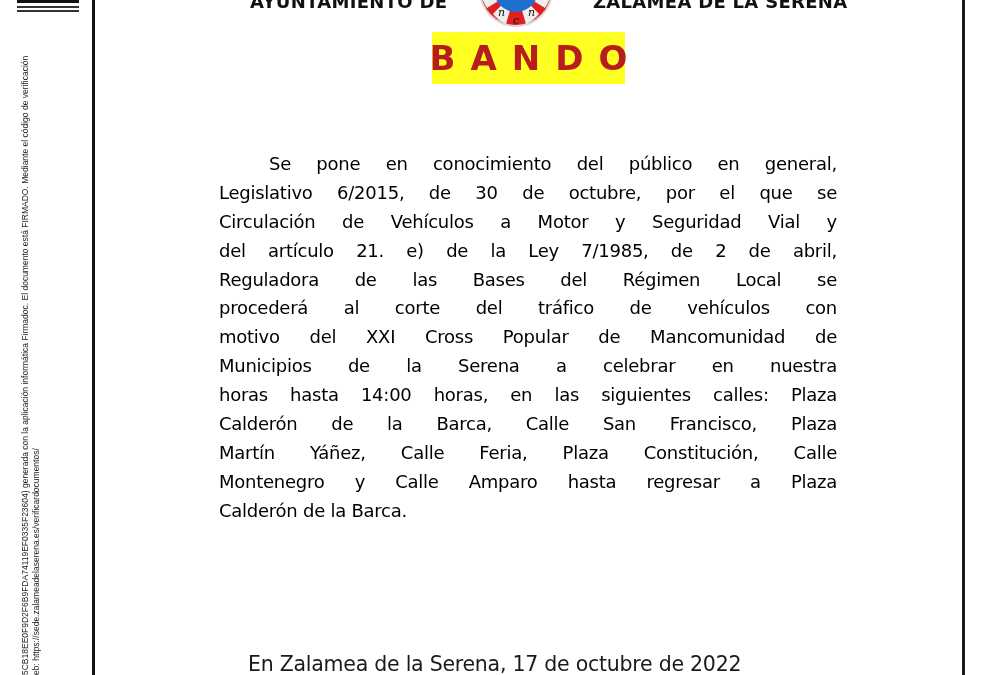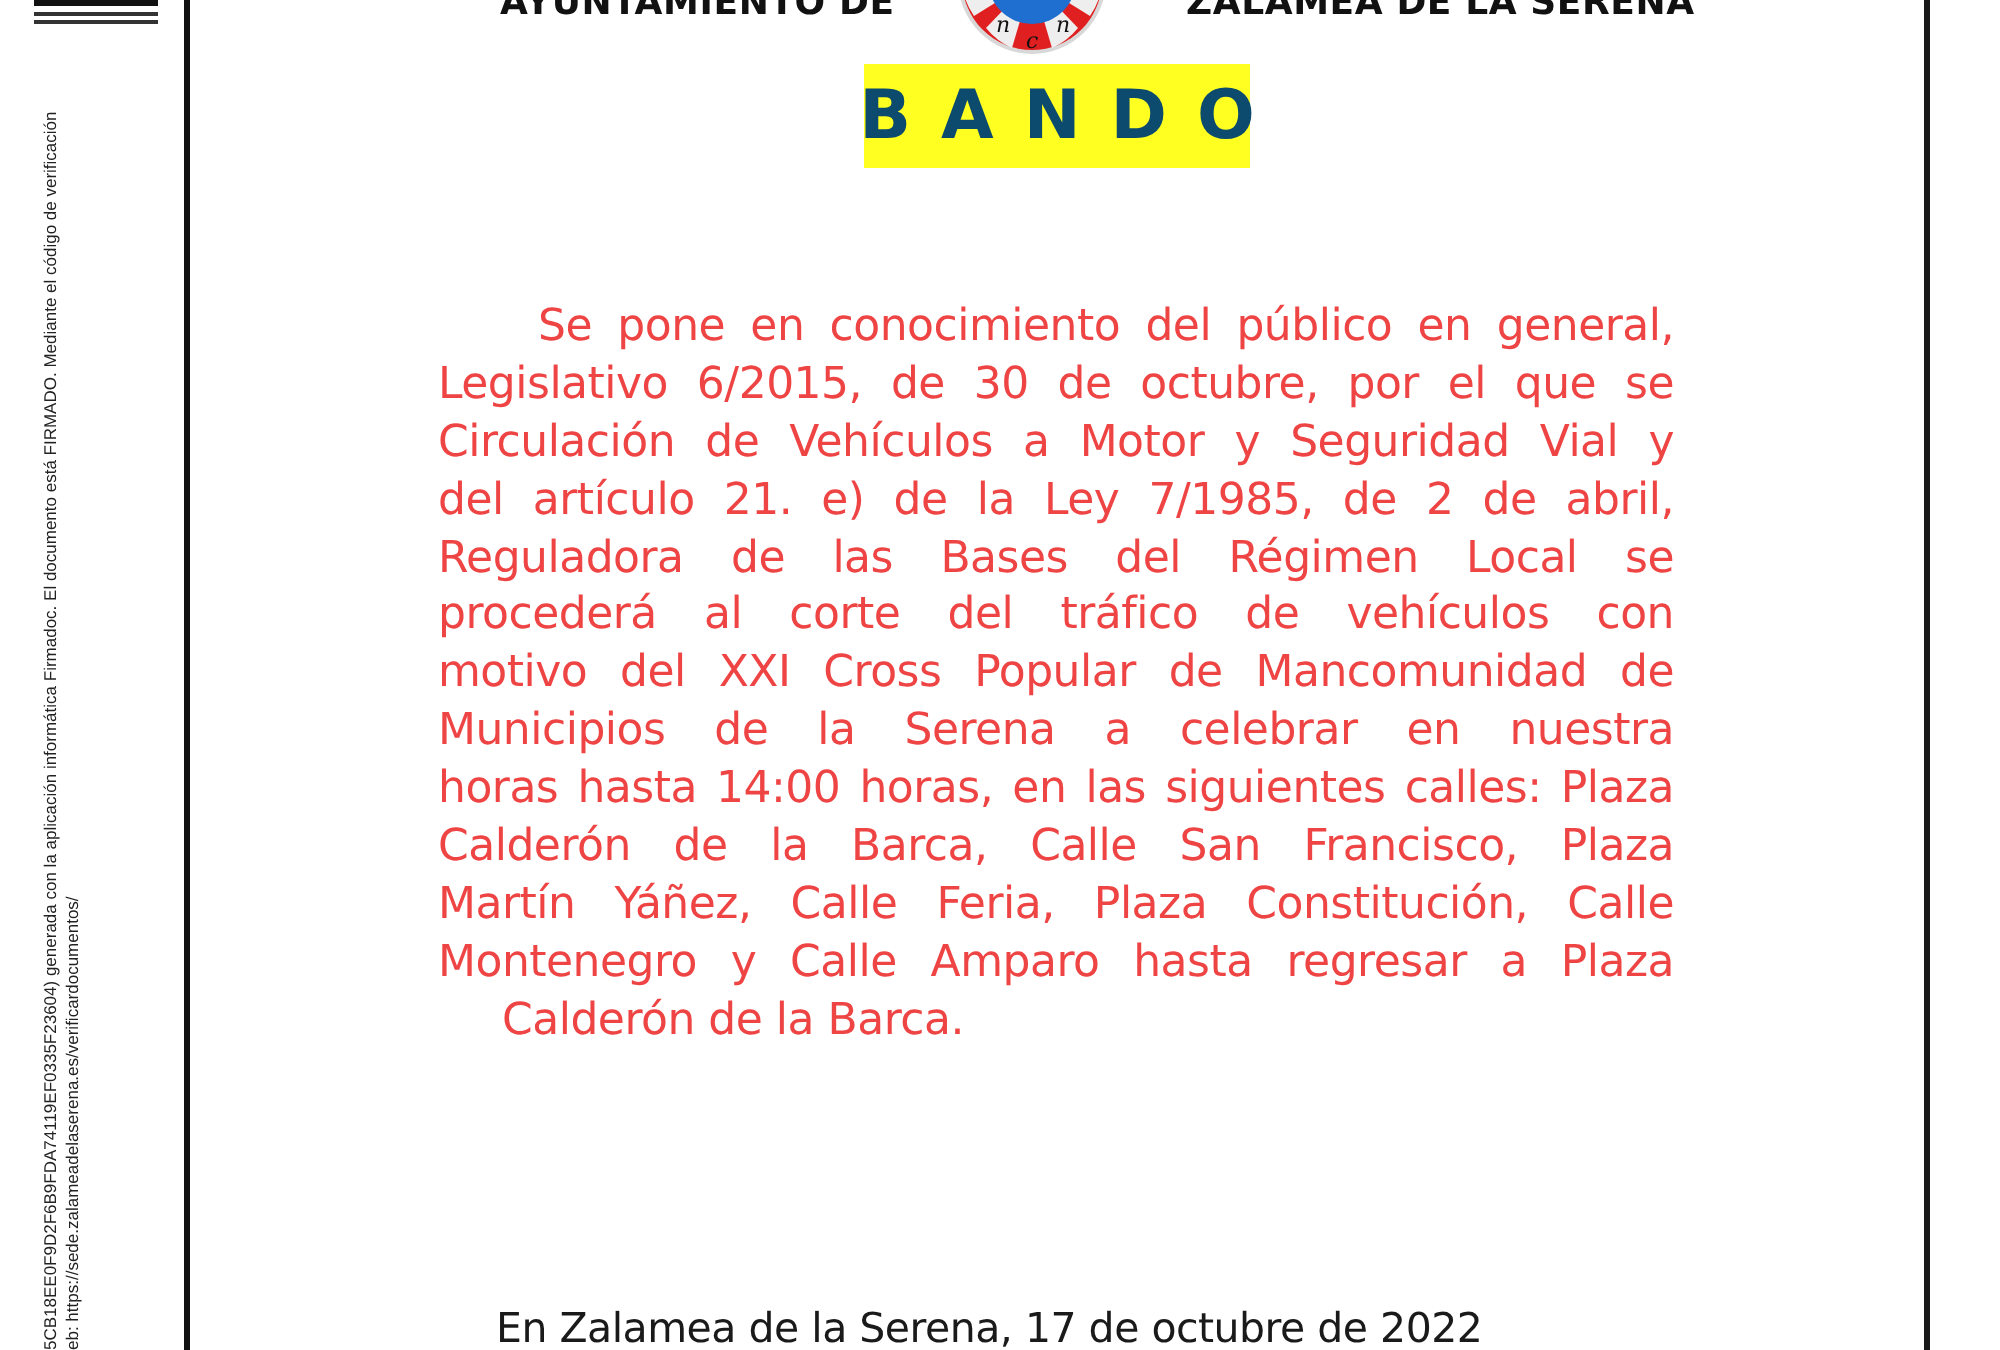--- a/index.html
+++ b/index.html
@@ -93,45 +93,45 @@
       display: flex;
       align-items: center;
       justify-content: center;
     }
     .bando-title {
       font-family: "DejaVu Sans", sans-serif;
       font-weight: bold;
       font-size: 34px;
       letter-spacing: 15px;
       margin-left: 15px;
-      color: #0c4a6e;
+      color: #b91c1c;
     }
     
     .body-text {
       position: absolute;
       left: 219px;
       top: 150px;
       width: 618px;
       font-family: "DejaVu Sans", sans-serif;
-      font-size: 22px;
+      font-size: 18px;
       line-height: 28.9px;
       text-align: justify;
-      color: #ef4444;
+      color: #000000;
       letter-spacing: -0.25px;
       word-spacing: 0px;
     }
     .body-text .line {
       display: block;
       text-align: justify;
       text-align-last: justify;
       white-space: nowrap;
       height: 28.9px;
     }
     .body-text .line.indent { padding-left: 50px; }
-    .body-text .line.last { text-align-last: left; margin-left: 32px; }
+    .body-text .line.last { text-align-last: left; }
     .closing {
       position: absolute;
       left: 248px;
       top: 650px;
       font-family: "DejaVu Sans", sans-serif;
       font-size: 20.5px;
       line-height: 28px;
       color: #1a1a1a;
       letter-spacing: -0.25px;
       white-space: nowrap;

